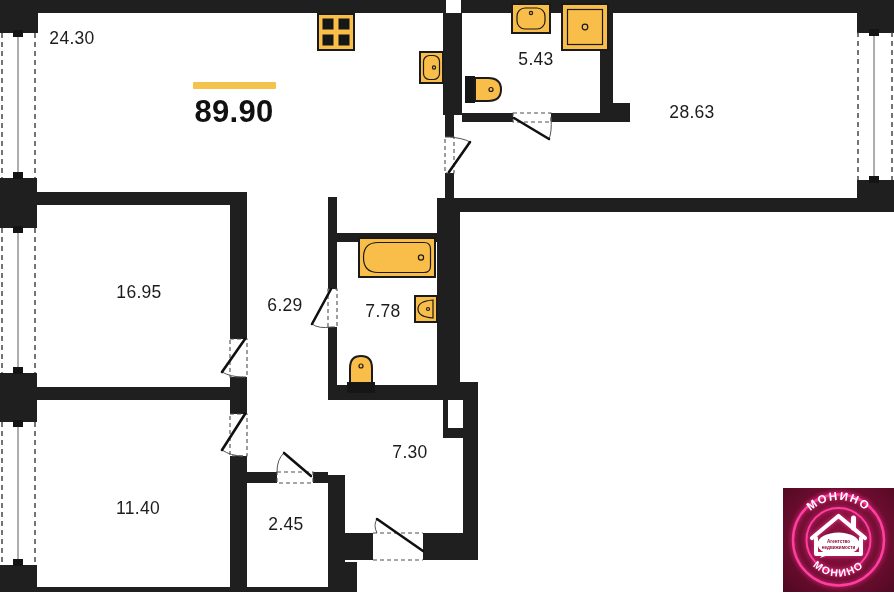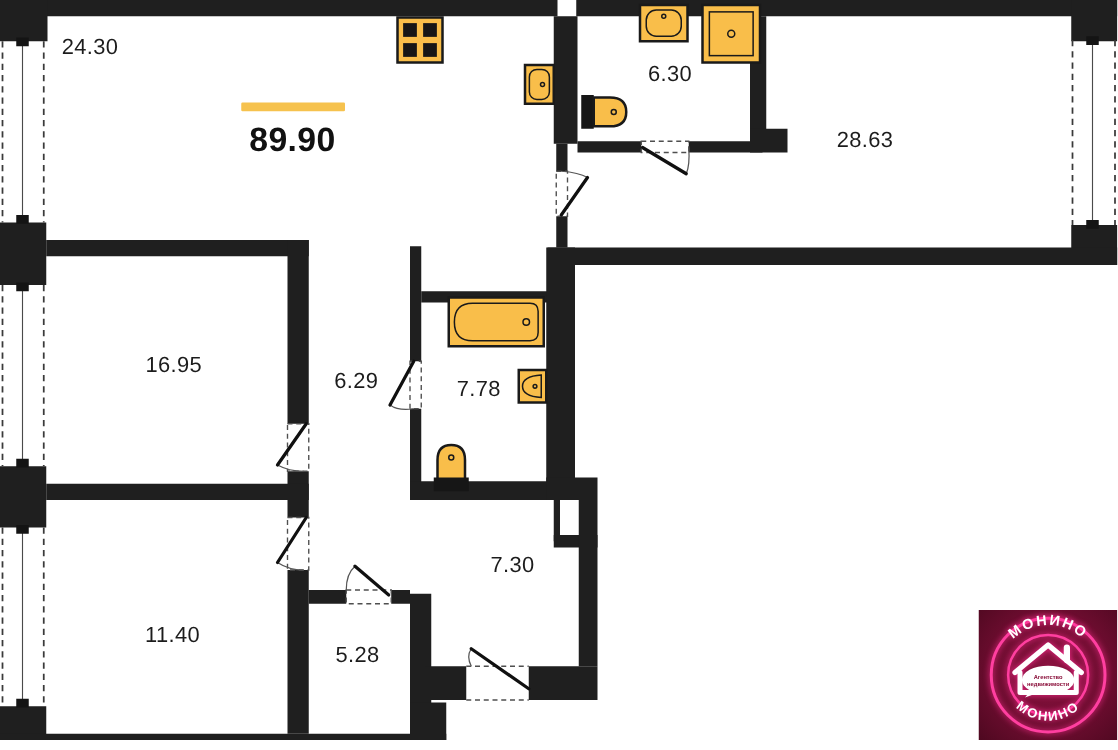--- a/index.html
+++ b/index.html
@@ -1,21 +1,21 @@
 <!DOCTYPE html>
 <html><head>
 <meta charset="utf-8">
 <style>
   html,body{margin:0;padding:0;background:#fff;}
   #stage{position:relative;width:894px;height:592px;background:#ffffff;overflow:hidden;
          font-family:"Liberation Sans", sans-serif;}
   #planSvg{position:absolute;left:0;top:0;}
   .room-label{position:absolute;transform:translate(-50%,-50%);
               font-size:17.5px;color:#1c1c1c;letter-spacing:.3px;white-space:nowrap;}
-  .total-label{font-size:27px;font-weight:bold;color:#111;}
+  .total-label{font-size:31px;font-weight:bold;color:#111;}
   
   .wall{fill:#1f1f1f;}
   .win-dash{stroke:#3a3a3a;stroke-width:1.4;stroke-dasharray:5 4;fill:none;}
   .win-center{stroke:#4a4a4a;stroke-width:.9;fill:none;}
   .win-marker{fill:#141414;}
   .jamb{stroke:#4f4f4f;stroke-width:1.1;stroke-dasharray:4 3;fill:none;}
   .leaf{stroke:#101010;stroke-width:2.6;stroke-linecap:round;fill:none;}
   .swing{stroke:#555;stroke-width:1;fill:none;}
   .fx{fill:#F9BE4A;stroke:#1a1a1a;stroke-width:2;}
   .fx-in{fill:#F9BE4A;stroke:#1a1a1a;stroke-width:1.2;}
@@ -179,27 +179,27 @@
       <path class="jamb" d="M373,533 H423 M373,560 H423"></path>
       <path class="swing" d="M377,533 Q373,525 377,519"></path>
       <path class="leaf" d="M377,519 L423,551"></path>
     </g>
 
     <rect x="193" y="82" width="83" height="7" rx="1" fill="#F6C24E"></rect>
   </svg>
 
   <div class="room-label" style="left:72px;top:38px">24.30</div>
   <div class="room-label total-label" style="left:234px;top:112px">89.90</div>
-  <div class="room-label" style="left:536px;top:59px">6.30</div>
+  <div class="room-label" style="left:536px;top:59px">5.43</div>
   <div class="room-label" style="left:692px;top:112px">28.63</div>
   <div class="room-label" style="left:139px;top:292px">16.95</div>
   <div class="room-label" style="left:285px;top:305px">6.29</div>
   <div class="room-label" style="left:383px;top:311px">7.78</div>
   <div class="room-label" style="left:138px;top:508px">11.40</div>
-  <div class="room-label" style="left:286px;top:524px">5.28</div>
+  <div class="room-label" style="left:286px;top:524px">2.45</div>
   <div class="room-label" style="left:410px;top:452px">7.30</div>
 
   <div id="logo">
     <svg width="111" height="107" viewBox="0 0 111 107">
       <defs>
         <path id="arcTop" d="M 15.5,52 A 40,40 0 0 1 95.5,52"></path>
         <path id="arcBottom" d="M 19,52 A 36.5,36.5 0 0 0 92,52"></path>
       </defs>
       <g class="neon">
         <circle cx="55.5" cy="52" r="45.5" fill="none" stroke="#FF3FA0" stroke-width="2.4"></circle>

